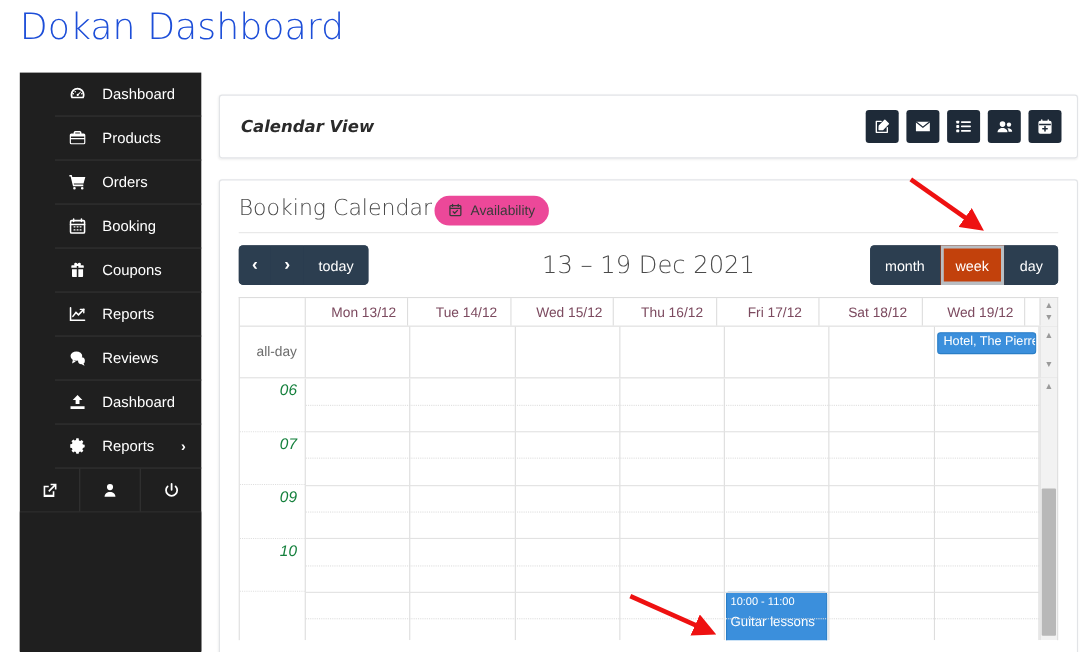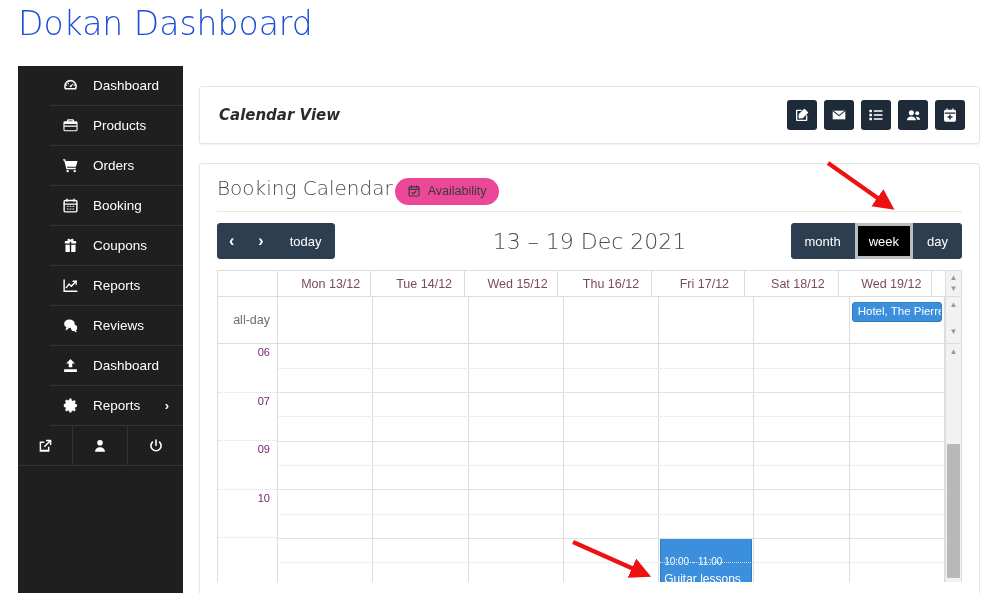--- a/index.html
+++ b/index.html
@@ -183,21 +183,21 @@
     padding: 0 14px;
     font-size: 13px;
     font-family: "Liberation Sans", sans-serif;
     cursor: pointer;
     display: inline-flex;
     align-items: center;
     justify-content: center;
   }
   .tb-btn.arrow { font-size: 16px; padding: 0 12px; font-weight: bold; }
   .tb-btn.active {
-    background: #000000;
+    background: #c2410c;
     box-shadow: 0 0 0 3px #b9bec3 inset;
   }
   .cal-range-title {
     position: absolute;
     left: 0; right: 0;
     text-align: center;
     font-size: 22px;
     font-weight: 300;
     color: #4a4a4a;
     font-family: "DejaVu Sans", sans-serif;
@@ -301,22 +301,23 @@
     background: #ffffff;
   }
   .hour-label {
     height: 48.5px;
     border-bottom: 1px dotted #dedede;
     position: relative;
   }
   .hour-label > span {
     position: absolute;
     right: 7px; top: 2px;
-    font-size: 11px;
-    color: #701a75;
+    font-size: 14px;
+    color: #15803d;
+    font-style: italic;
   }
   .time-cols {
     flex: 1 1 0;
     display: flex;
     position: relative;
   }
   .time-col {
     flex: 1 1 0;
     border-right: 1px solid #dddddd;
     position: relative;
@@ -336,21 +337,21 @@
   }
   .ev-timed {
     position: absolute;
     left: 1px; right: 1px;
     background: #3b8fdc;
     border: 1px solid #2a7ec6;
     border-radius: 2px;
     color: #ffffff;
     overflow: hidden;
     cursor: pointer;
-    padding: 16px 3px;
+    padding: 2px 3px;
   }
   .ev-time-txt { font-size: 10px; line-height: 14px; }
   .ev-title-txt { font-size: 12px; line-height: 16px; margin-top: 2px; }
 
   .vscroll {
     width: 16px; flex: 0 0 16px;
     background: #f2f2f2;
     border-left: 1px solid #dddddd;
     position: relative;
   }

